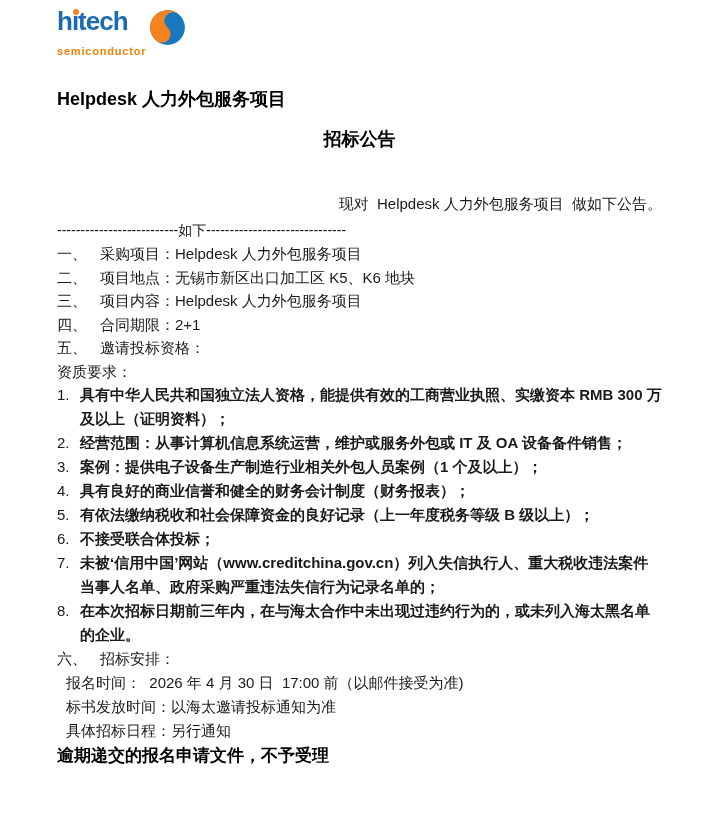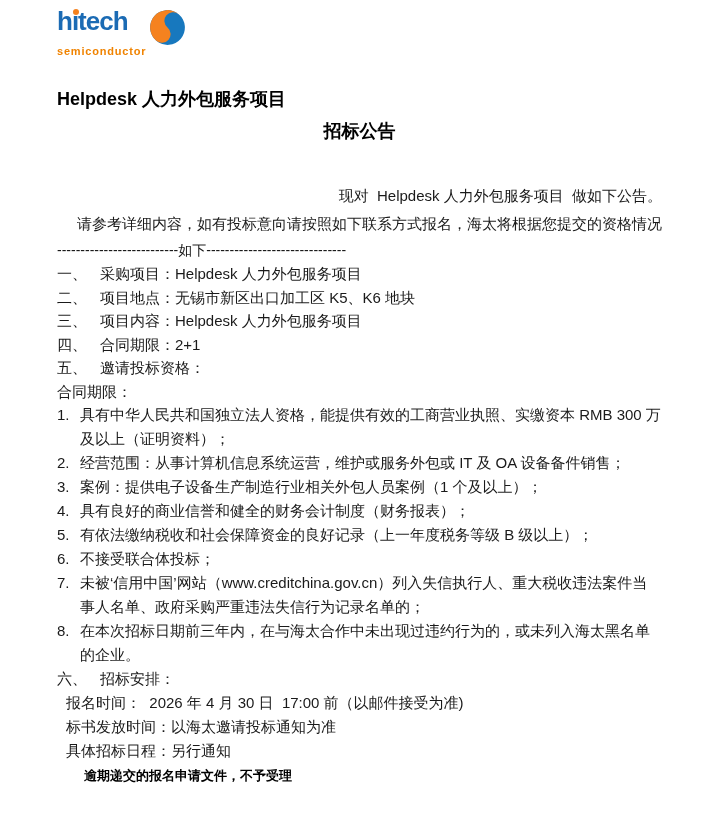--- a/index.html
+++ b/index.html
@@ -34,44 +34,44 @@
   }
   .taiji { width:37px; height:37px; margin-left:3px; margin-top:1px; }
 
   
   .title {
     text-align:left; font-size:18px; font-weight:700; color:#000;
     line-height:22px;
   }
   .subtitle {
     text-align:center; font-size:18px; font-weight:700; color:#000;
-    line-height:22px; margin-top:10px;
+    line-height:22px; margin-top:18px;
   }
 
   
   .intro { margin-top:40px;text-align:right; }
   .intro p { line-height:28px; white-space:pre-wrap; }
 
   
   .divider { line-height:24px; font-size:14px; white-space:pre; color:#1a1a1a; }
 
   
   .sec { display:flex; line-height:23.5px; }
   .sec-num { width:43px; flex-shrink:0; }
   .sec-text { flex:1; white-space:pre-wrap; }
 
   
   .q-heading { line-height:23.5px; }
   .q-item { display:flex; line-height:24px; }
   .q-num { width:23px; flex-shrink:0; }
-  .q-text { flex:1; white-space:pre-wrap; }
+  .q-text { flex:1; white-space:pre-wrap;font-weight:bold; }
 
   
   .arr-line { line-height:24px; padding-left:9px; white-space:pre-wrap; }
-  .warning { font-size:13px; font-weight:700; line-height:26px; color:#000;margin-left:27px; }
+  .warning { font-size:17px; font-weight:700; line-height:26px; color:#000; }
 </style>
 </head>
 <body>
 
 <div class="page">
 
   <header class="logo">
     <div class="logo-text">
       <div class="brand-row">
         <span class="brand">hitech</span>
@@ -85,21 +85,20 @@
         <path d="M50,3 a47,47 0 0 0 0,94 a23.5,23.5 0 0 0 0,-47 a23.5,23.5 0 0 1 0,-47 z" fill="#f5821f"></path>
       </g>
     </svg>
   </header>
 
   <h1 class="title">Helpdesk 人力外包服务项目</h1>
   <h2 class="subtitle">招标公告</h2>
 
   <div class="intro">
     <p>现对  Helpdesk 人力外包服务项目  做如下公告。</p>
-    <p>请参考详细内容，如有投标意向请按照如下联系方式报名，海太将根据您提交的资格情况</p>
   </div>
 
   <div class="divider">--------------------------如下------------------------------</div>
 
   <div class="sections">
       <div class="sec">
       <span class="sec-num">一、</span>
       <span class="sec-text">采购项目：Helpdesk 人力外包服务项目</span>
     </div>
       <div class="sec">
@@ -113,21 +112,21 @@
       <div class="sec">
       <span class="sec-num">四、</span>
       <span class="sec-text">合同期限：2+1</span>
     </div>
       <div class="sec">
       <span class="sec-num">五、</span>
       <span class="sec-text">邀请投标资格：</span>
     </div>
     </div>
 
-  <div class="q-heading">合同期限：</div>
+  <div class="q-heading">资质要求：</div>
 
   <div class="q-list">
       <div class="q-item">
       <span class="q-num">1.</span>
       <span class="q-text">具有中华人民共和国独立法人资格，能提供有效的工商营业执照、实缴资本 RMB 300 万及以上（证明资料）；</span>
     </div>
       <div class="q-item">
       <span class="q-num">2.</span>
       <span class="q-text">经营范围：从事计算机信息系统运营，维护或服务外包或 IT 及 OA 设备备件销售；</span>
     </div>

